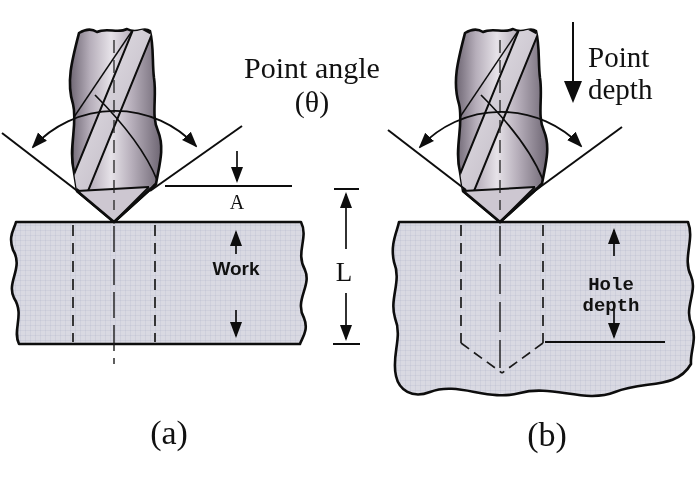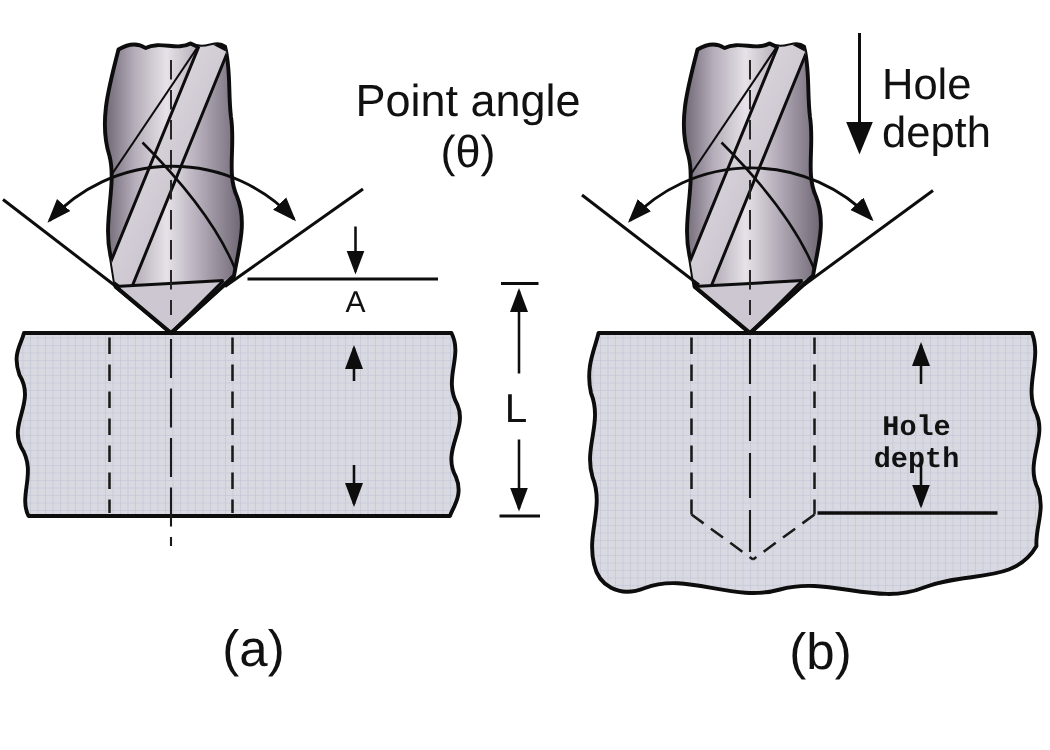--- a/index.html
+++ b/index.html
@@ -1,20 +1,20 @@
 <!DOCTYPE html>
 <html><head>
 <meta charset="utf-8">
 <style>
   html,body{margin:0;padding:0;background:#fff;}
   .figure{position:relative;width:700px;height:500px;background:#ffffff;overflow:hidden;
           font-family:"Liberation Serif", serif;}
   .figure svg{position:absolute;left:0;top:0;}
   .lbl{position:absolute;color:#111;line-height:1.12;}
-  .serif{font-family:Liberation Sans, sans-serif;}
+  .serif{font-family:Liberation Serif, serif;}
   .sans{font-family:"Liberation Sans", sans-serif;font-weight:700;}
   .center{text-align:center;}
 </style>
 </head>
 <body>
 
 <div class="figure">
 
 <svg width="700" height="500" viewBox="0 0 700 500">
   <defs>
@@ -142,29 +142,30 @@
     </g>
   </g>
 </svg>
 
 <div class="lbl serif center" style="left:217px;top:51px;width:190px;font-size:30px;">
   <div>Point angle</div>
   <div>(θ)</div>
 </div>
 
 <div class="lbl serif" style="left:588px;top:41px;font-size:29px;">
-  <div>Hole</div>
+  <div>Point</div>
   <div>depth</div>
 </div>
 
 <div class="lbl serif center" style="left:222px;top:191px;width:30px;font-size:20px;">A</div>
 
 <div class="lbl serif center" style="left:329px;top:257px;width:30px;font-size:27px;">L</div>
 
 <div class="lbl sans center" style="left:176px;top:257px;width:120px;font-size:19px;line-height:23px;">
+  <div>Work</div>
 </div>
 
 <div class="lbl sans center" style="left:558px;top:275px;width:106px;font-size:19px;font-family:Liberation Mono, monospace;">Hole depth</div>
 
 <div class="lbl serif center" style="left:129px;top:414px;width:80px;font-size:34px;">(a)</div>
 
 <div class="lbl serif center" style="left:507px;top:416px;width:80px;font-size:34px;">(b)</div>
 
 </div>
 

